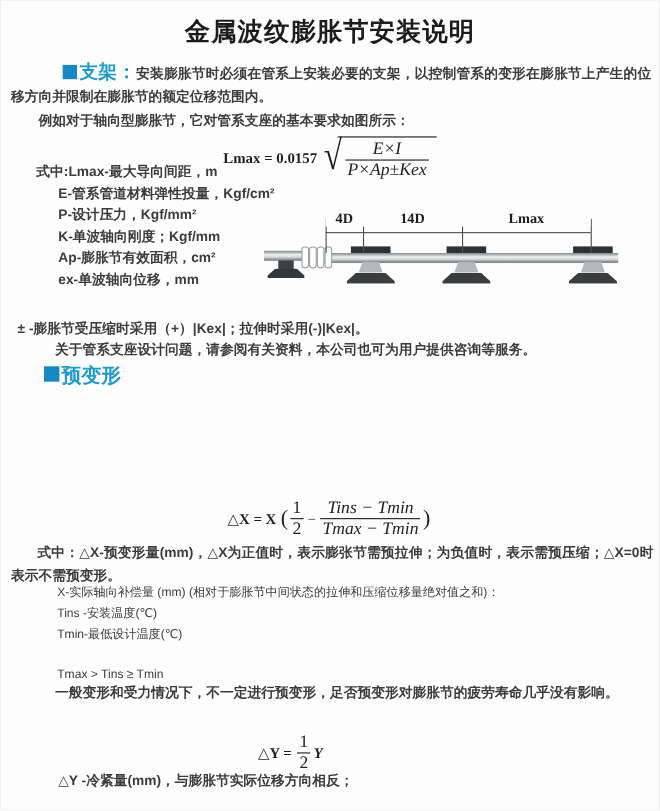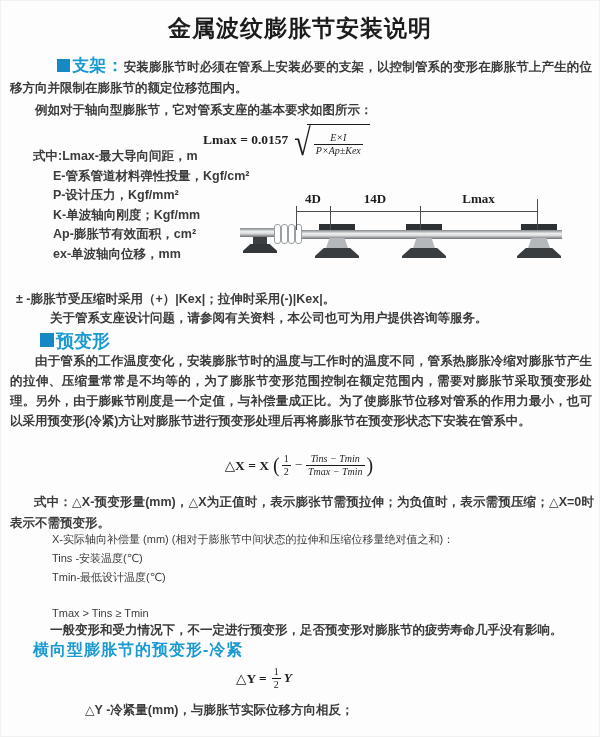--- a/index.html
+++ b/index.html
@@ -12,21 +12,21 @@
   .sq{display:inline-block;width:13px;height:13px;background:#1688c4;margin-right:2px;vertical-align:-1px;}
   .sec-label{font-size:17px;font-weight:700;color:#1a9ad0;}
   .para1{top:55px;left:10px;width:582px;text-indent:47px;text-align:justify;}
   .para2{top:100px;left:10px;width:582px;text-indent:2em;}
   
   .formula1{top:124px;left:203px;display:flex;align-items:center;font-family:"Liberation Serif","DejaVu Serif",serif;color:#1f1f1f;}
   .f-lhs{font-weight:700;font-size:13.5px;margin-right:6px;}
   .sqrt{display:inline-flex;align-items:flex-start;}
   .sqrt .sym{font-size:30px;line-height:30px;font-weight:400;transform:scaleY(1.25);transform-origin:top;margin-right:-4px;}
   .radicand{border-top:1.5px solid #1a1a1a;padding:2px 7px 0 7px;}
-  .frac{display:inline-flex;flex-direction:column;align-items:center;line-height:1.15;font-size:10px;font-style:italic;}
+  .frac{display:inline-flex;flex-direction:column;align-items:center;line-height:1.15;font-size:16px;font-style:italic;}
   .frac .den{border-top:1px solid #1a1a1a;padding:0 2px;}
   .frac .num{padding:0 2px;}
   
   .deflist{top:147px;left:33px;width:250px;}
   .deflist div{line-height:19.6px;font-size:12.5px;font-weight:600;}
   .deflist div.ind{padding-left:20px;}
   .pm-line{top:291px;left:16px;}
   .consult-line{top:310px;left:50px;}
   
   .diagram{top:192px;left:238px;width:356px;height:92px;}
@@ -60,21 +60,21 @@
      font-family:"Liberation Serif","DejaVu Serif",serif;color:#1f1f1f;}
   .f2-lhs{font-weight:700;font-size:13.5px;margin-right:2px;}
   .paren{font-size:20px;font-weight:400;margin:0 2px;}
   .f2-op{font-size:13px;margin:0 4px;}
   .explain-para{top:492px;left:10px;width:584px;text-indent:24px;text-align:justify;line-height:20.5px;}
   .tline{left:52px;font-size:11px;font-weight:400;line-height:16px;}
   .note-line{top:622px;left:50px;}
   .lateral-head{top:640px;left:33px;font-size:16px;font-weight:700;color:#1a9ad0;letter-spacing:1px;}
   .formula3{top:666px;left:0;width:600px;display:flex;justify-content:center;align-items:center;
      font-family:"Liberation Serif","DejaVu Serif",serif;color:#1f1f1f;position:absolute;transform:translateX(-35px);}
-  .lateral-note{top:702px;left:53px;margin-left:32px;}
+  .lateral-note{top:702px;left:53px;}
 </style>
 </head>
 <body>
 
 <div class="page">
 
   <div class="abs title">金属波纹膨胀节安装说明</div>
 
   <div class="abs para1 body-txt">
     <span class="sq"></span><span class="sec-label">支架：</span><span>安装膨胀节时必须在管系上安装必要的支架，以控制管系的变形在膨胀节上产生的位移方向并限制在膨胀节的额定位移范围内。</span>
@@ -142,21 +142,20 @@
     <div class="tick z-top" style="left:182px;"></div>
     <div class="tick z-top" style="left:299px;"></div>
     <div class="dlabel z-top" style="left:58px;width:34px;">4D</div>
     <div class="dlabel z-top" style="left:92px;width:90px;">14D</div>
     <div class="dlabel z-top" style="left:182px;width:117px;">Lmax</div>
   </div>
 
   <div class="abs preform-head">
     <span class="sq"></span><span>预变形</span>
   </div>
-  <div class="abs preform-para body-txt">由于管系的工作温度变化，安装膨胀节时的温度与工作时的温度不同，管系热膨胀冷缩对膨胀节产生的拉伸、压缩量常常是不均等的，为了膨胀节变形范围控制在额定范围内，需要对膨胀节采取预变形处理。另外，由于膨账节刚度是一个定值，与补偿量成正比。为了使膨胀节位移对管系的作用力最小，也可以采用预变形(冷紧)方让对膨胀节进行预变形处理后再将膨胀节在预变形状态下安装在管系中。</div>
 
 
   <div class="abs formula2">
     <span class="f2-lhs">△X = X</span>
     <span class="paren">(</span>
     <span class="frac" style="font-style:normal;">
       <span class="num">1</span>
       <span class="den">2</span>
     </span>
     <span class="f2-op">−</span>
@@ -168,21 +167,20 @@
   </div>
 
   <div class="abs explain-para body-txt">式中：△X-预变形量(mm)，△X为正值时，表示膨张节需预拉伸；为负值时，表示需预压缩；△X=0时表示不需预变形。</div>
 
   <div class="abs tline" style="top:531px;">X-实际轴向补偿量 (mm) (相对于膨胀节中间状态的拉伸和压缩位移量绝对值之和)：</div>
   <div class="abs tline" style="top:550px;">Tins -安装温度(℃)</div>
   <div class="abs tline" style="top:569px;">Tmin-最低设计温度(℃)</div>
   <div class="abs tline" style="top:605px;">Tmax &gt; Tins ≥ Tmin</div>
   <div class="abs note-line sm">一般变形和受力情况下，不一定进行预变形，足否预变形对膨胀节的疲劳寿命几乎没有影响。</div>
 
-  <div class="abs lateral-head">横向型膨胀节的预变形-冷紧</div>
 
   <div class="formula3" style="top:666px;">
     <span class="f2-lhs">△Y =</span>
     <span class="frac" style="font-style:normal;margin:0 3px;">
       <span class="num">1</span>
       <span class="den">2</span>
     </span>
     <span class="f2-lhs" style="font-style:italic;">Y</span>
   </div>
 

